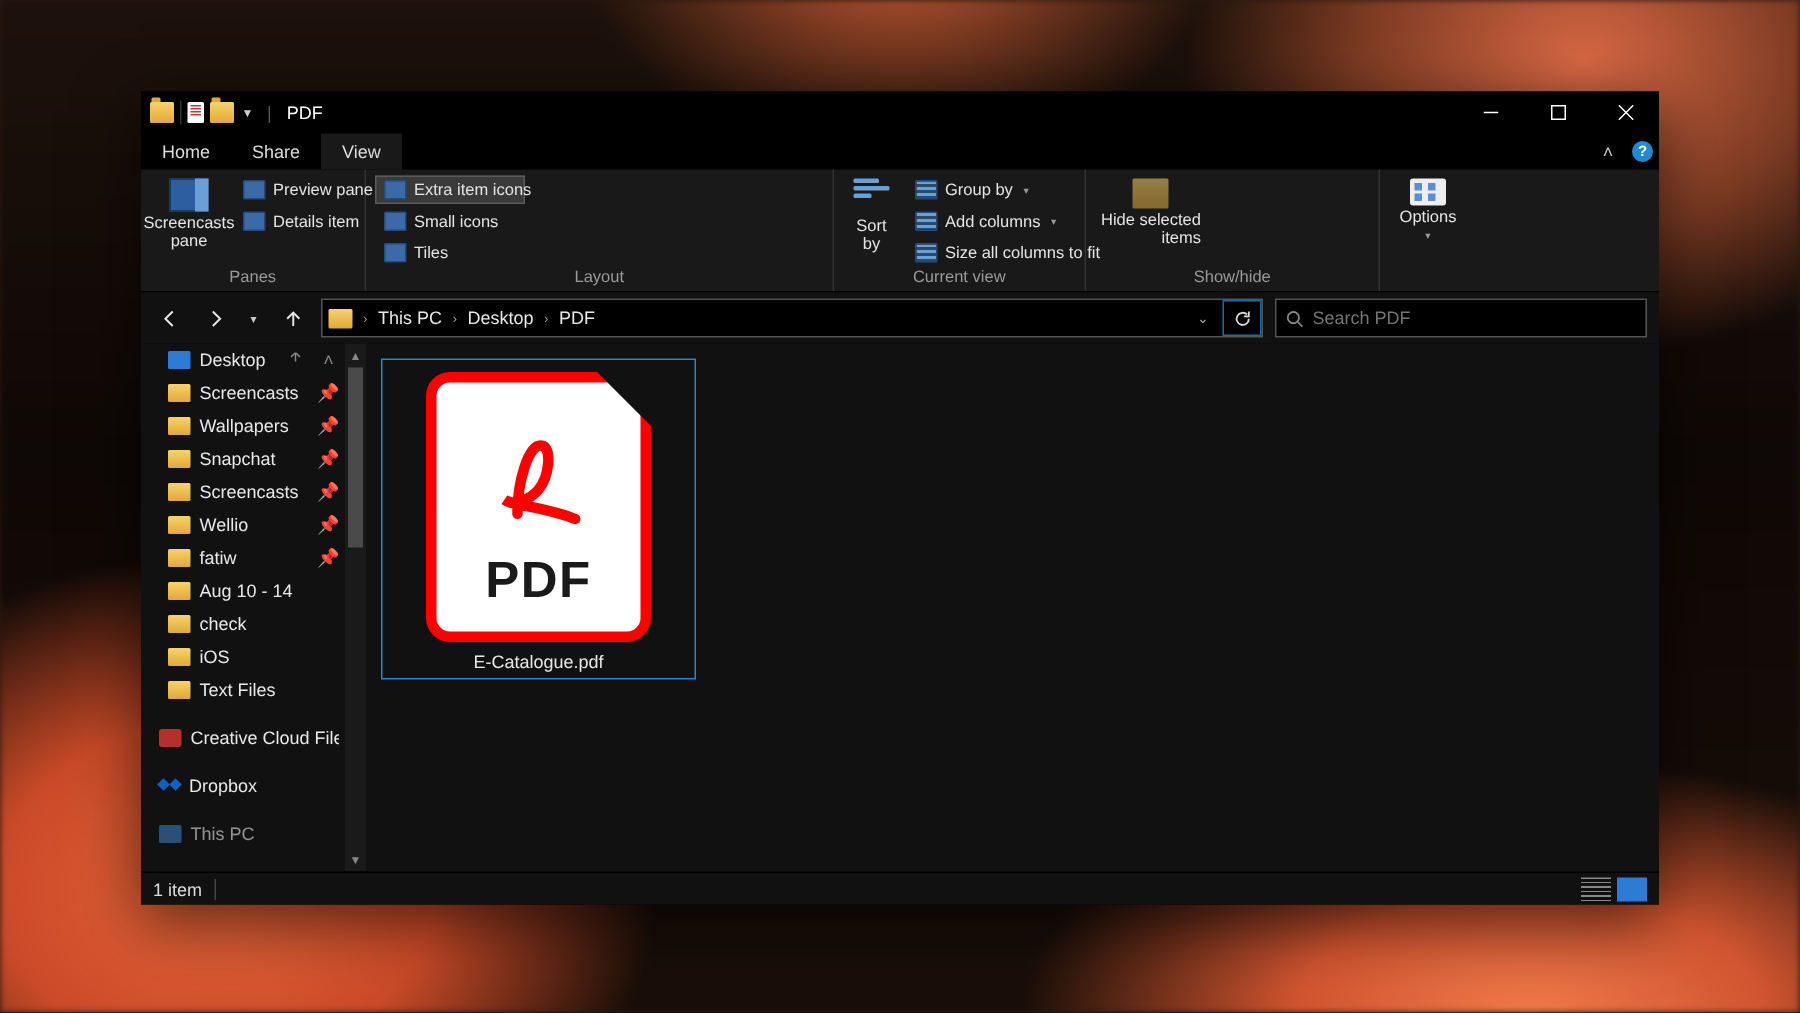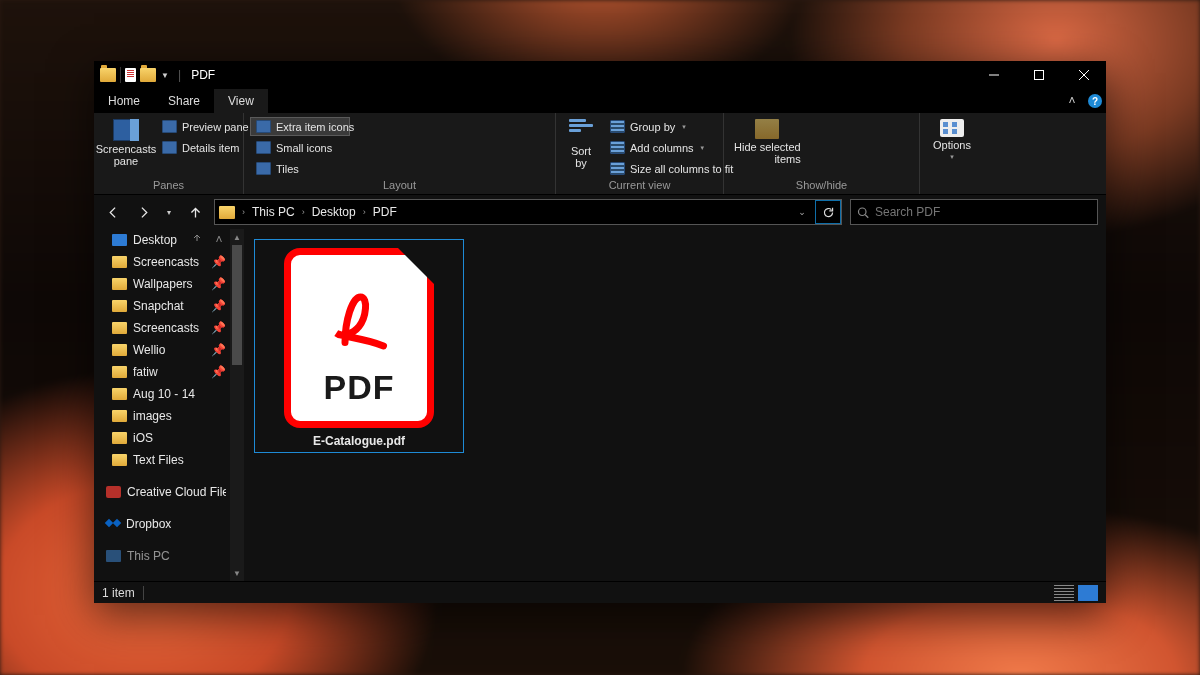--- a/index.html
+++ b/index.html
@@ -104,21 +104,21 @@
 .sb-scroll .arrow{height:16px;display:flex;align-items:center;justify-content:center;color:#888;font-size:8px;}
 .sb-scroll .track{flex:1;position:relative;}
 .sb-scroll .thumb{position:absolute;left:2px;right:2px;top:0;height:120px;background:#4a4a4a;}
 .content{flex:1;padding:10px;background:#111;}
 .file{width:210px;border:1px solid #1e8ad6;padding:8px 8px 4px 8px;display:flex;flex-direction:column;align-items:center;gap:6px;}
 .file .pdf-tile{width:150px;height:180px;background:#fff;border:7px solid #f00;border-radius:16px;position:relative;display:flex;flex-direction:column;align-items:center;justify-content:flex-end;padding-bottom:14px;}
 .file .pdf-tile::before{content:"";position:absolute;top:-7px;right:-7px;width:36px;height:36px;background:#111;clip-path:polygon(100% 0,100% 100%,0 0);}
 .file .pdf-tile::after{content:"";position:absolute;top:0;right:0;width:28px;height:28px;border-right:7px solid #f00;border-top:7px solid #f00;border-top-right-radius:8px;transform:rotate(0);display:none;} 
 .file .acro{position:absolute;top:28px;}
 .file .pdftxt{font-family:Arial,sans-serif;font-weight:bold;font-size:34px;color:#1a1a1a;letter-spacing:1px;}
-.file .fname{font-size:12px;color:#e8e8e8;font-weight:bold;}
+.file .fname{font-size:12px;color:#e8e8e8;}
 
 .status{height:22px;background:#111;border-top:1px solid #000;display:flex;align-items:center;padding:0 8px;font-size:12px;color:#ddd;}
 .status .sep{width:1px;height:14px;background:#444;margin:0 8px;}
 .status .flex{flex:1;}
 .status .view-toggle{width:20px;height:16px;margin-left:4px;display:flex;align-items:center;justify-content:center;}
 .status .view-toggle.det{background:repeating-linear-gradient(#888 0 1px,transparent 1px 3px);}
 .status .view-toggle.lg{background:#2d7bd4;}
 </style>
 </head>
 <body>
@@ -348,21 +348,21 @@
           <span class="ico"></span>
           <span>fatiw</span>
           <span class="pin">📌</span>
         </div>
       <div class="sb-item">
           <span class="ico"></span>
           <span>Aug 10 - 14</span>
         </div>
       <div class="sb-item">
           <span class="ico"></span>
-          <span>images</span>
+          <span>check</span>
         </div>
       <div class="sb-item">
           <span class="ico"></span>
           <span>iOS</span>
         </div>
       <div class="sb-item">
           <span class="ico"></span>
           <span>Text Files</span>
         </div>
       <div class="sb-item gap"></div>

